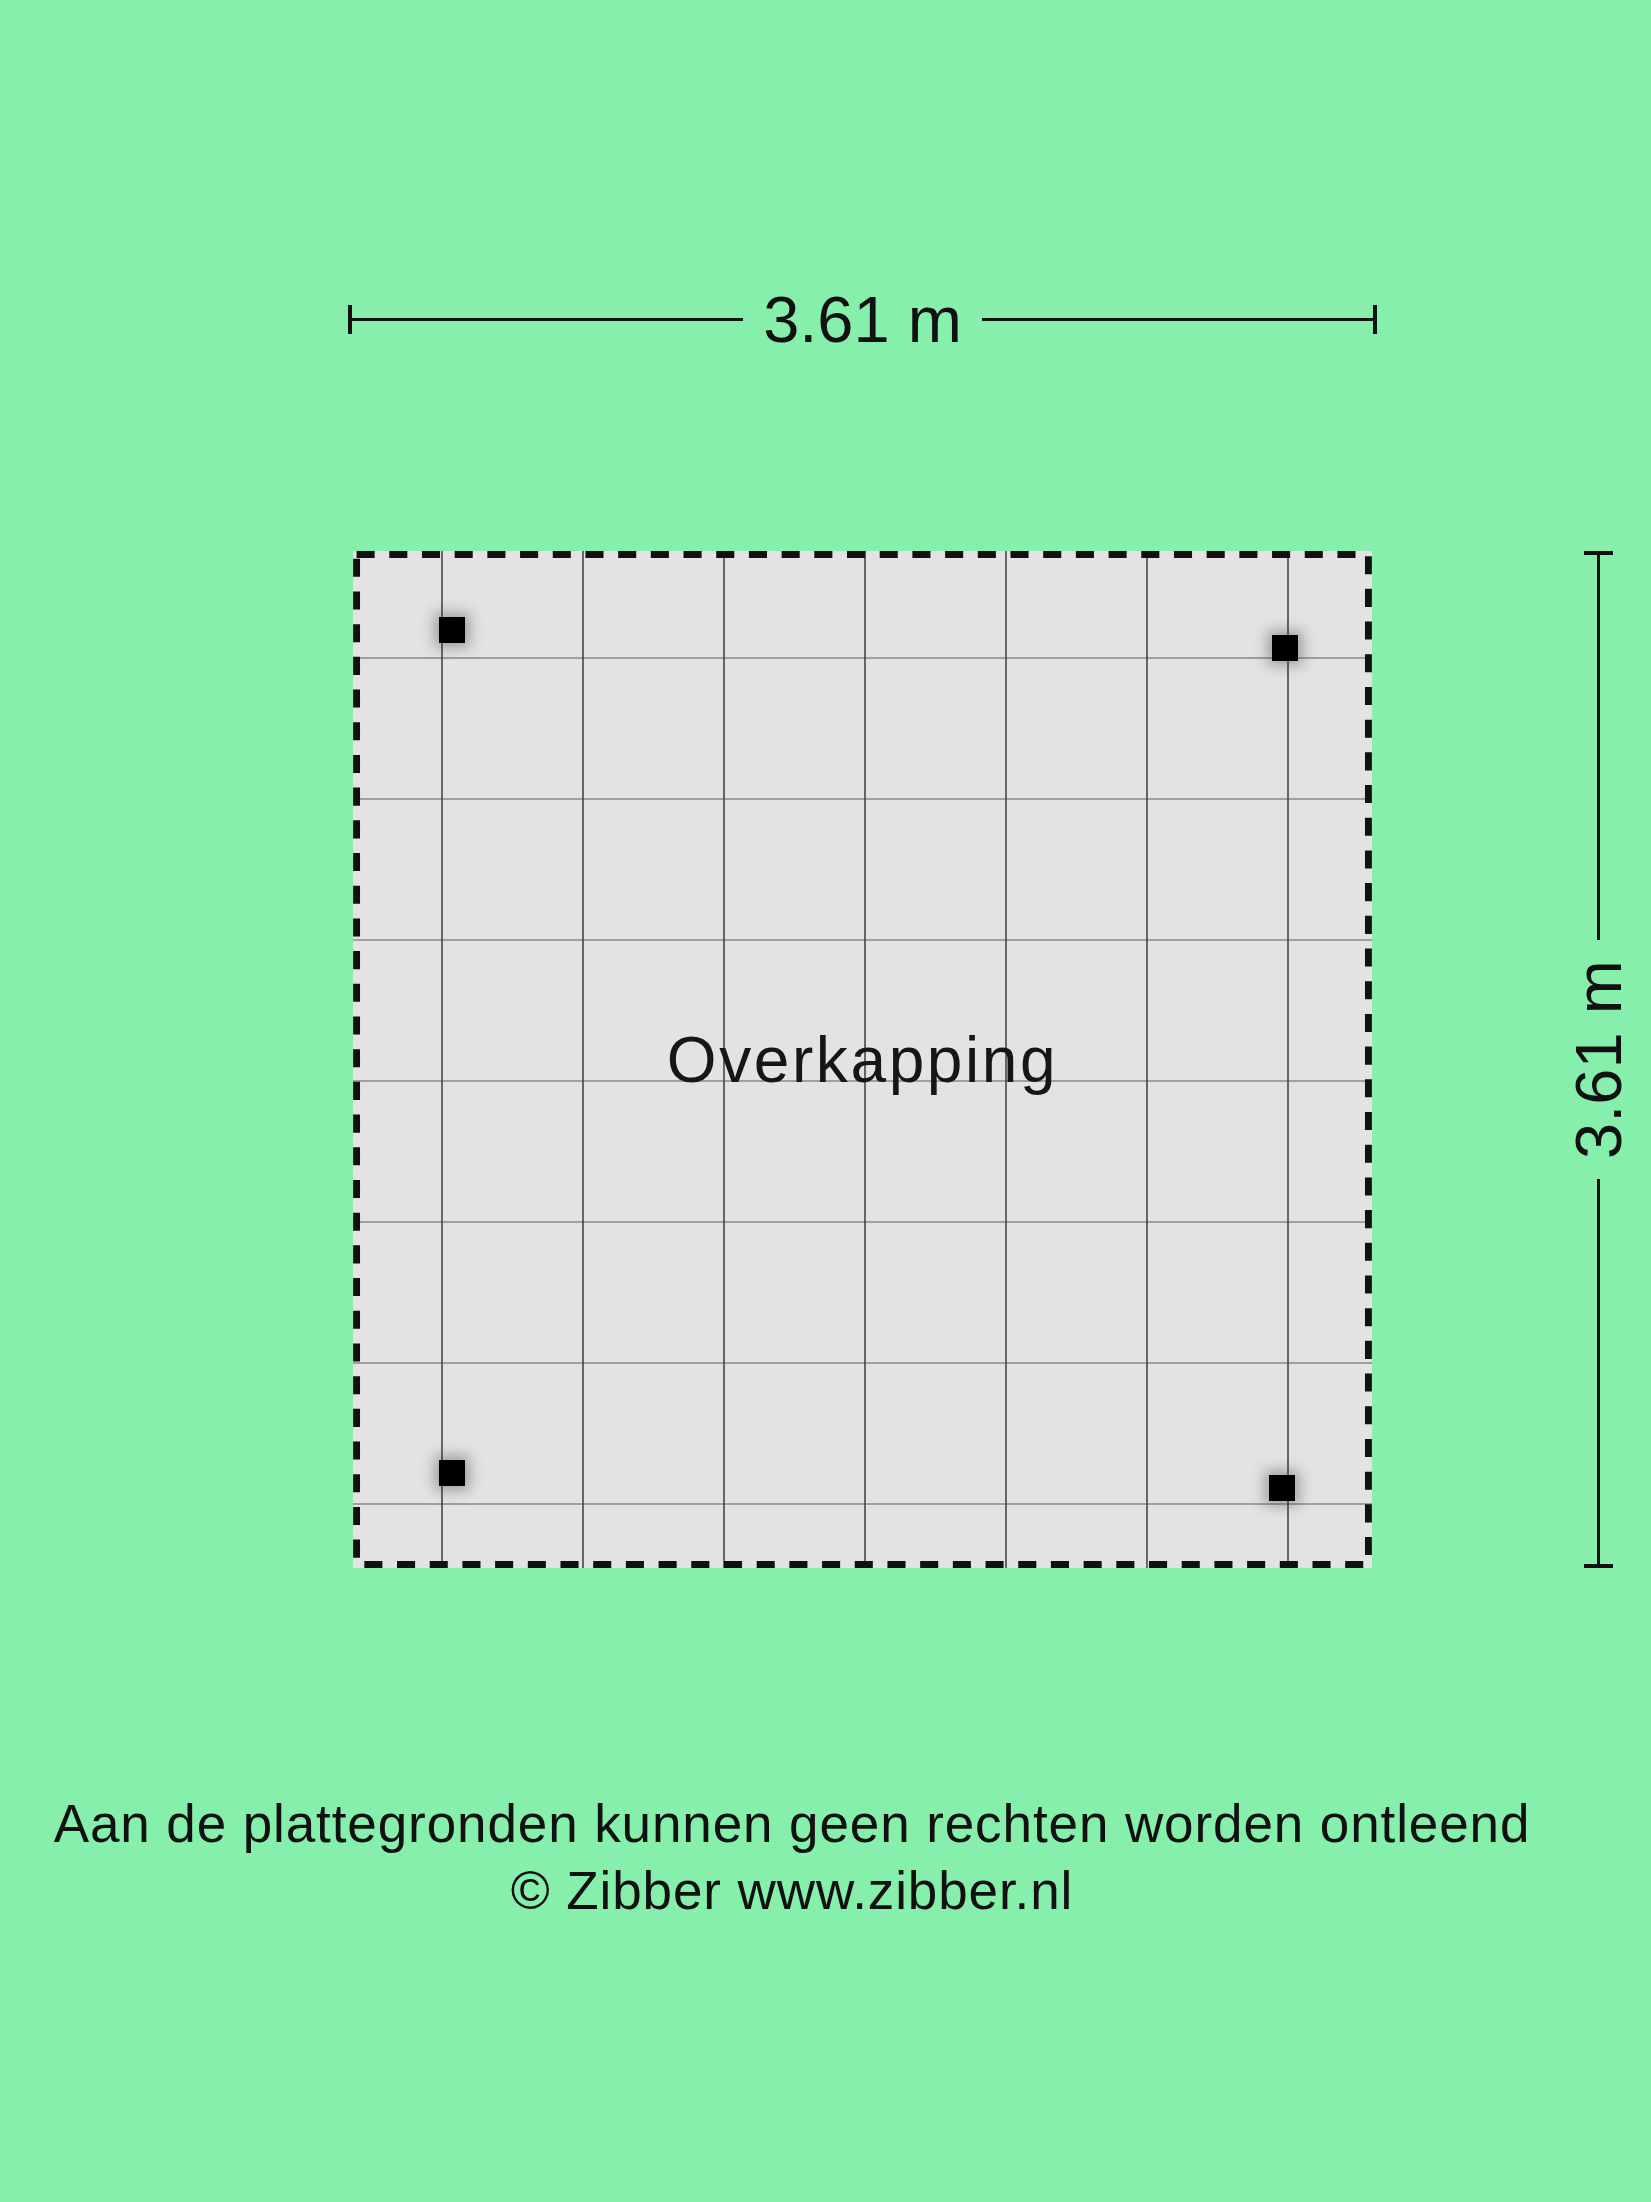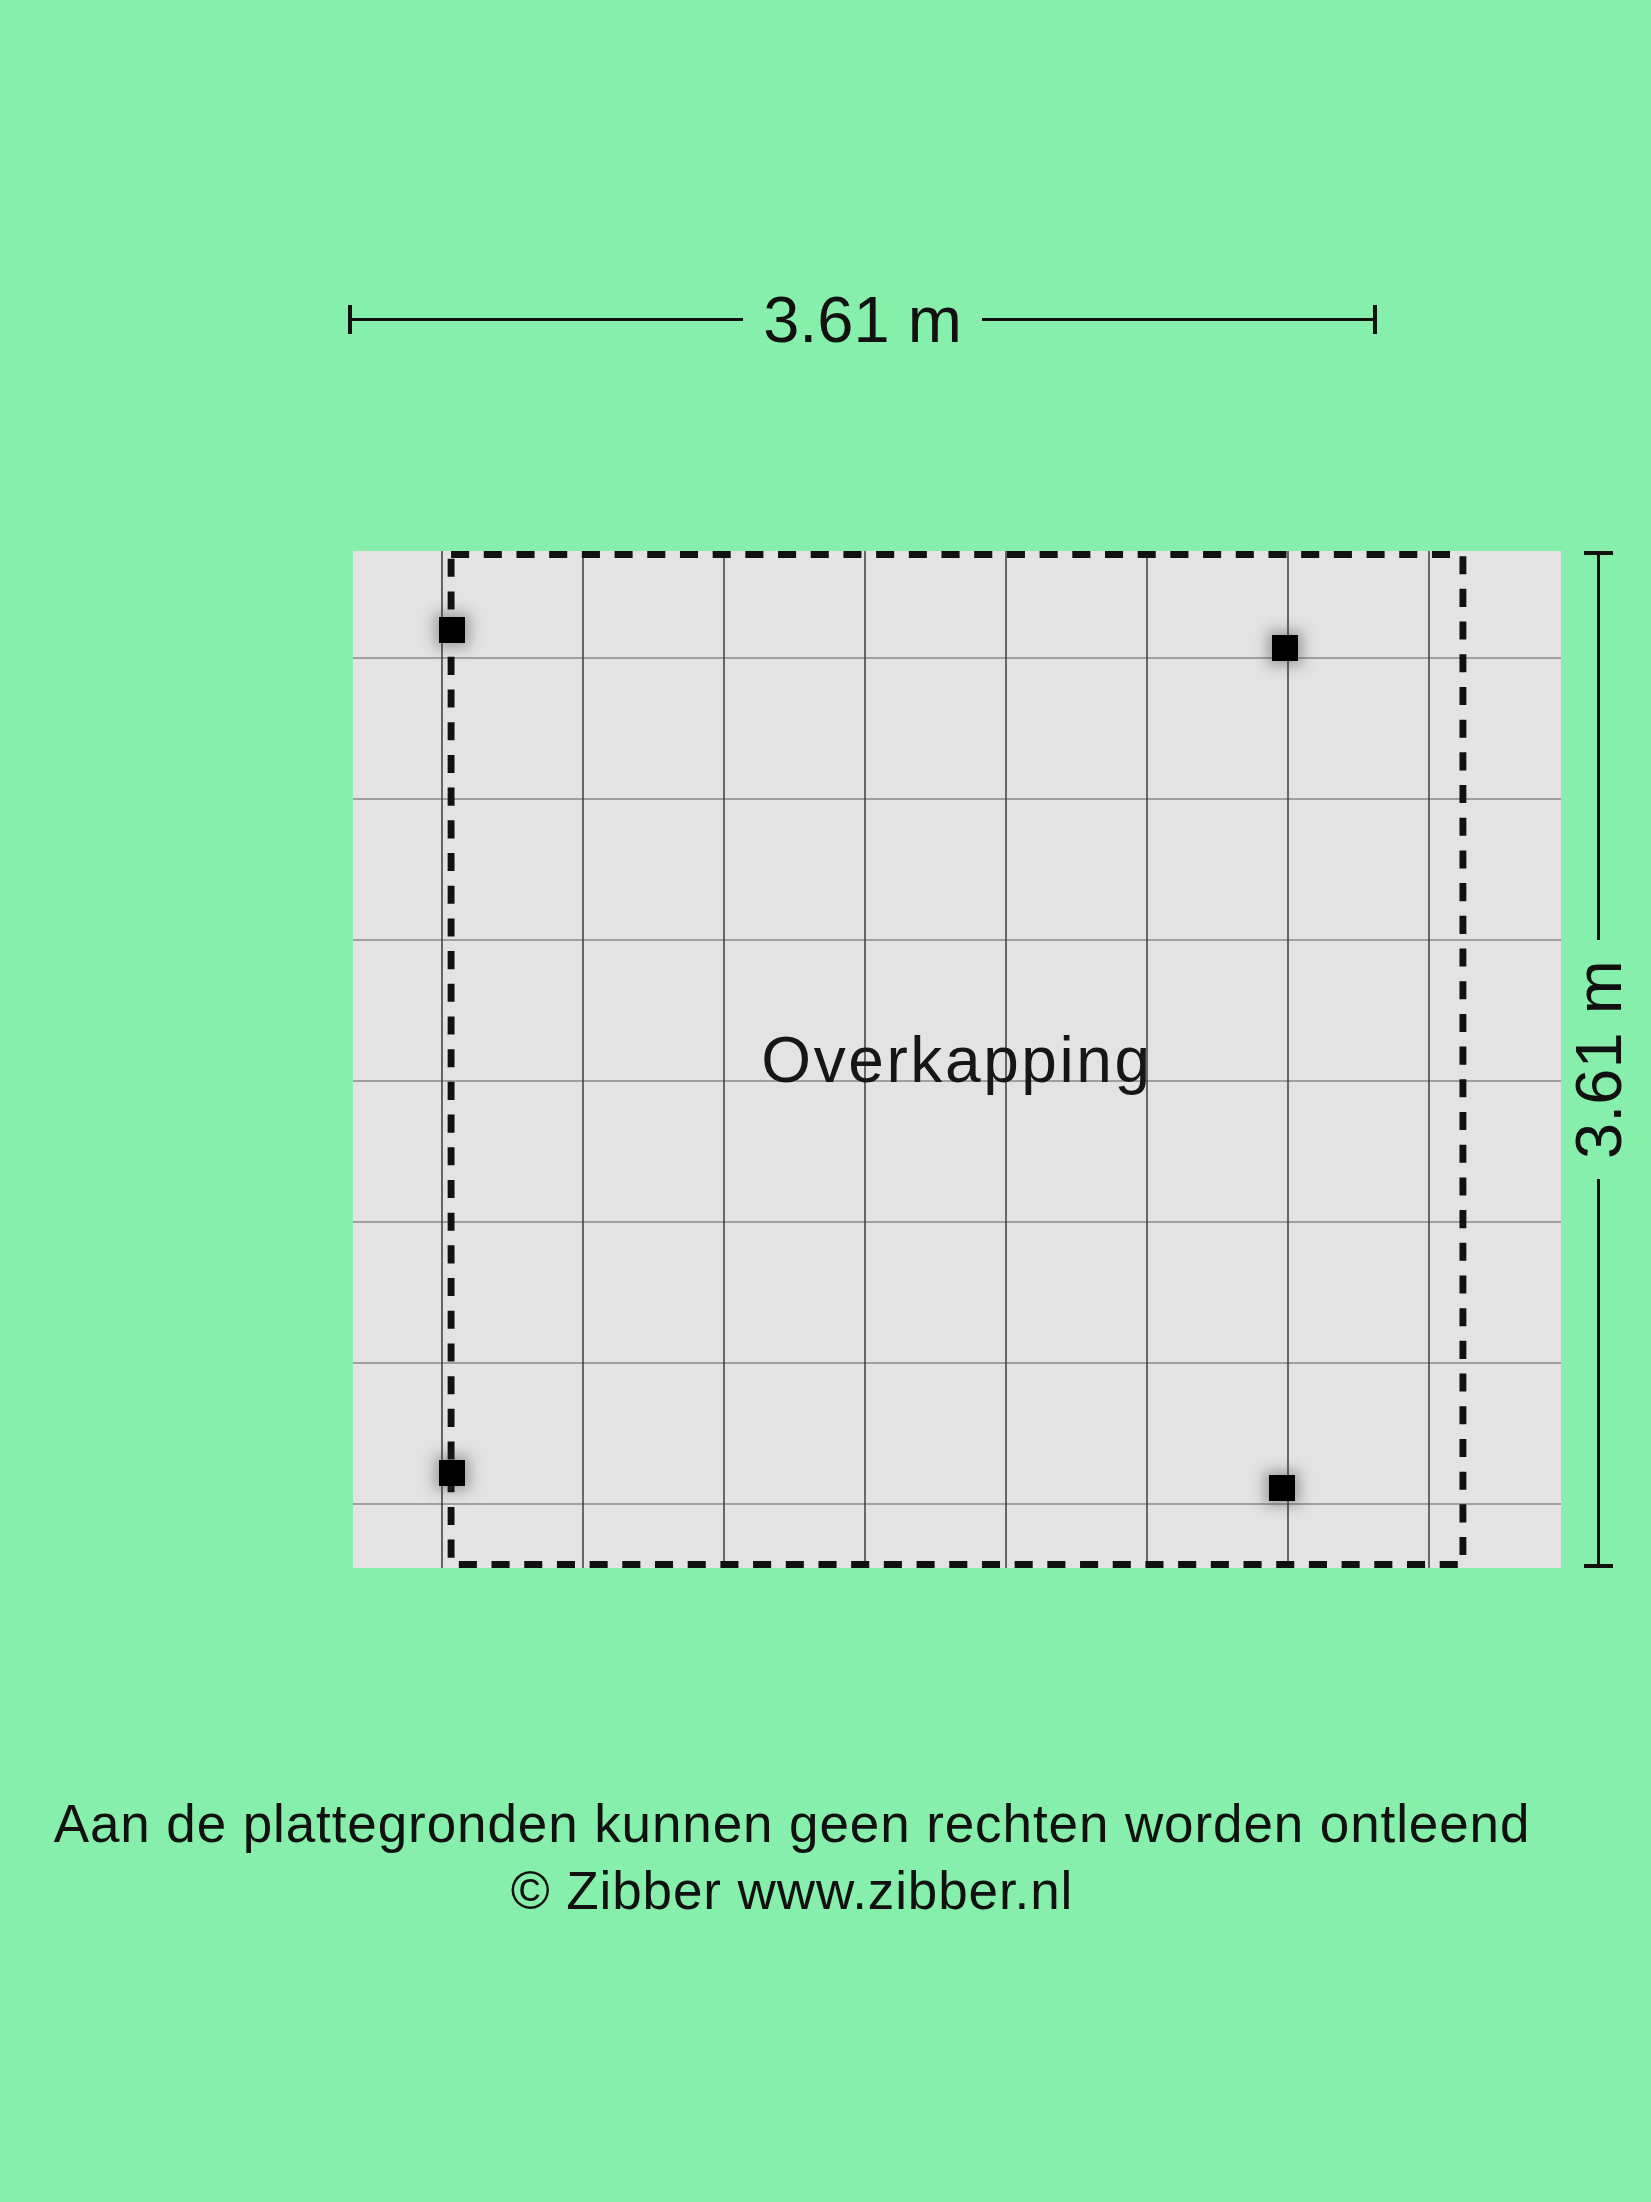--- a/index.html
+++ b/index.html
@@ -32,21 +32,21 @@
   }
   .dim-label.rotated {
     writing-mode:vertical-rl;
     transform:rotate(180deg);
     padding:20.6px 0;
   }
 
   
   .plan {
     position:absolute; left:353px; top:551px;
-    width:1208px; height:1017px;
+    width:1019px; height:1017px;
     background-color:var(--plan-fill);
     background-image:
       linear-gradient(90deg,  rgba(60,60,60,0.75) 0 1.7px, transparent 1.7px),
       linear-gradient(180deg, rgba(105,105,105,0.55) 0 1.7px, transparent 1.7px);
     background-size:141px 141px, 141px 141px;
     background-position:88px 0, 0 106px;
     background-repeat:repeat;
   }
   .border-svg { position:absolute; left:0; top:0; width:100%; height:100%; display:block; }
   .posts-layer { position:absolute; left:0; top:0; width:100%; height:100%; }

